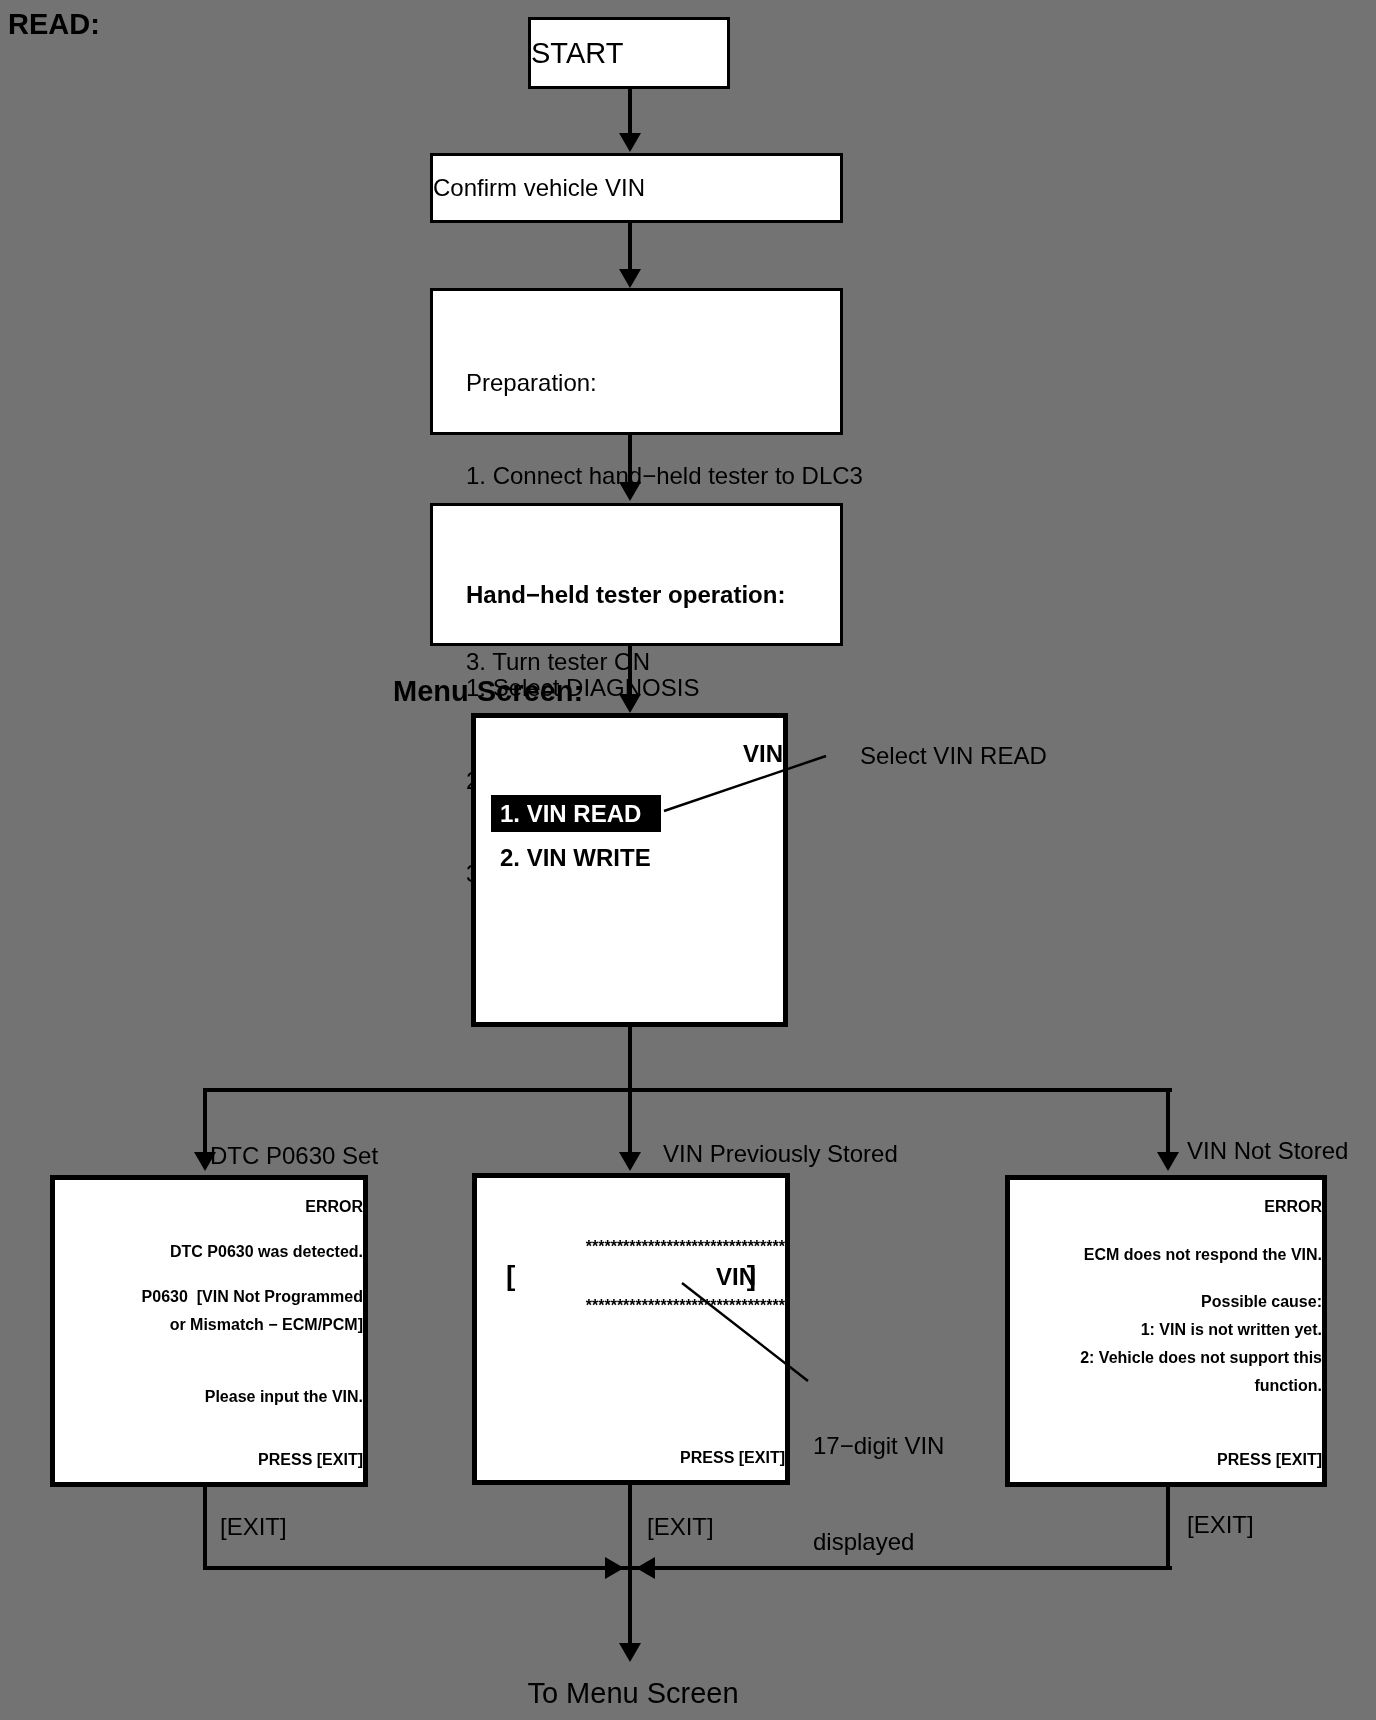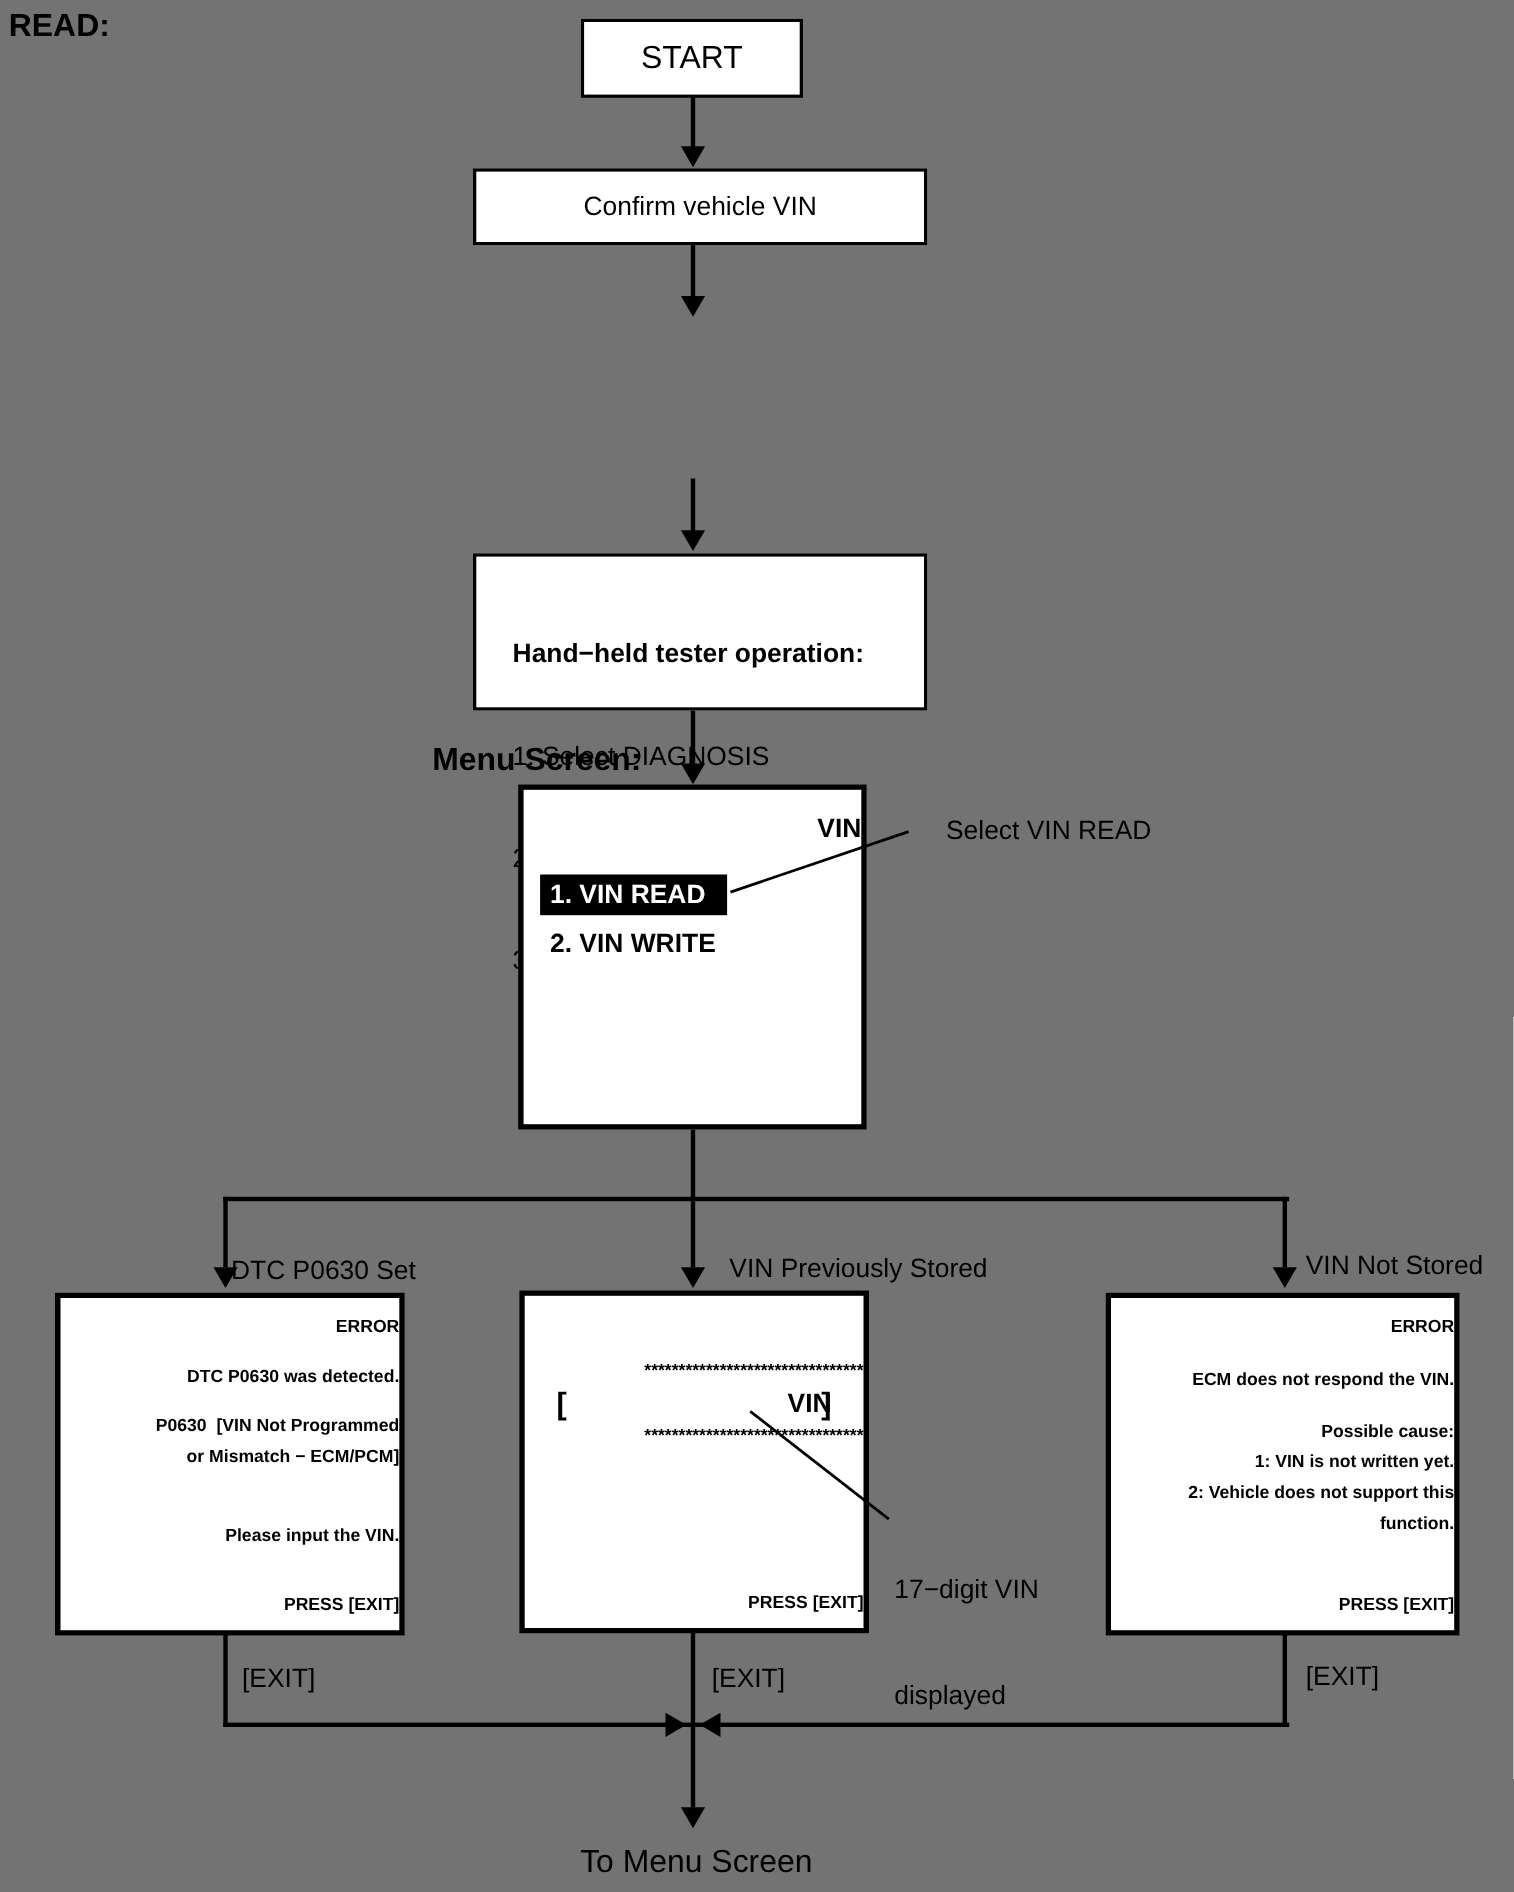--- a/index.html
+++ b/index.html
@@ -22,21 +22,21 @@
     border-left:19px solid #000; }
   .ah-left { position:absolute; width:0; height:0;
     border-top:11px solid transparent; border-bottom:11px solid transparent;
     border-right:19px solid #000; }
   .txt { position:absolute; white-space:pre; }
   .b { font-weight:bold; }
   .fs16 { font-size:16px; }
   .fs20 { font-size:16px; line-height:24px; }
   .fs24 { font-size:24px; }
   .fs29 { font-size:29px; }
-  .flexc { display:flex; align-items:center; justify-content:center; }
+  .flexc { display:flex; align-items:center; }
   .steps { position:absolute; font-size:24px; line-height:31px; white-space:pre; }
   .cline { position:absolute; left:0; right:0; text-align:right; white-space:pre; }
   .menu-hl { position:absolute; background:#000; color:#fff; font-weight:bold;
     font-size:24px; line-height:37px; padding-left:9px; }
   svg.overlay { position:absolute; left:0; top:0; pointer-events:none; }
 </style>
 </head>
 <body>
 
 <div id="canvas">
@@ -50,20 +50,28 @@
   <div class="line" style="left:628px; top:88px; width:4px; height:46px;"></div>
   <div class="ah-down" style="left:619px; top:133px;"></div>
 
   <div class="box flexc fs24" style="left:430px; top:153px; width:413px; height:70px;">
     <span>Confirm vehicle VIN</span>
   </div>
 
   <div class="line" style="left:628px; top:222px; width:4px; height:48px;"></div>
   <div class="ah-down" style="left:619px; top:269px;"></div>
 
+  <div class="box" style="left:430px; top:288px; width:413px; height:147px;">
+    <div class="steps" style="left:33px; top:14px;">
+      <div>Preparation:</div>
+      <div>1. Connect hand−held tester to DLC3</div>
+      <div>2. Turn ignition switch to ON</div>
+      <div>3. Turn tester ON</div>
+    </div>
+  </div>
 
   <div class="line" style="left:628px; top:435px; width:4px; height:48px;"></div>
   <div class="ah-down" style="left:619px; top:482px;"></div>
 
   <div class="box" style="left:430px; top:503px; width:413px; height:143px;">
     <div class="steps" style="left:33px; top:11px;">
       <div class="b">Hand−held tester operation:</div>
       <div>1. Select DIAGNOSIS</div>
       <div>2. Select ENHANCED OBD II</div>
       <div>3. Select VIN</div>

